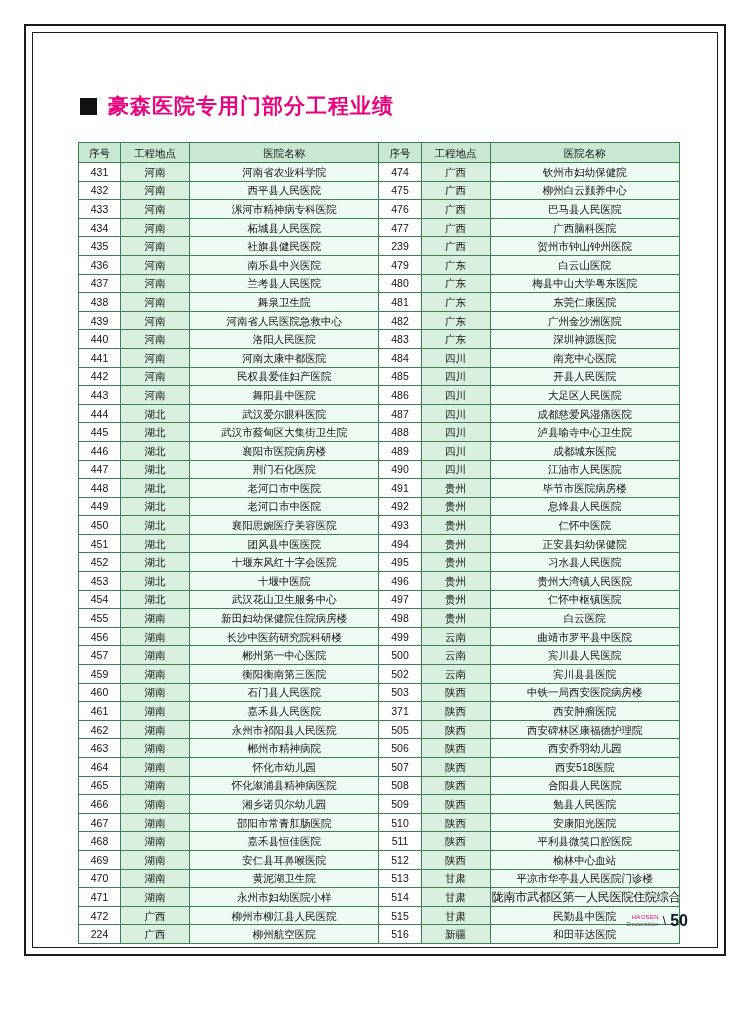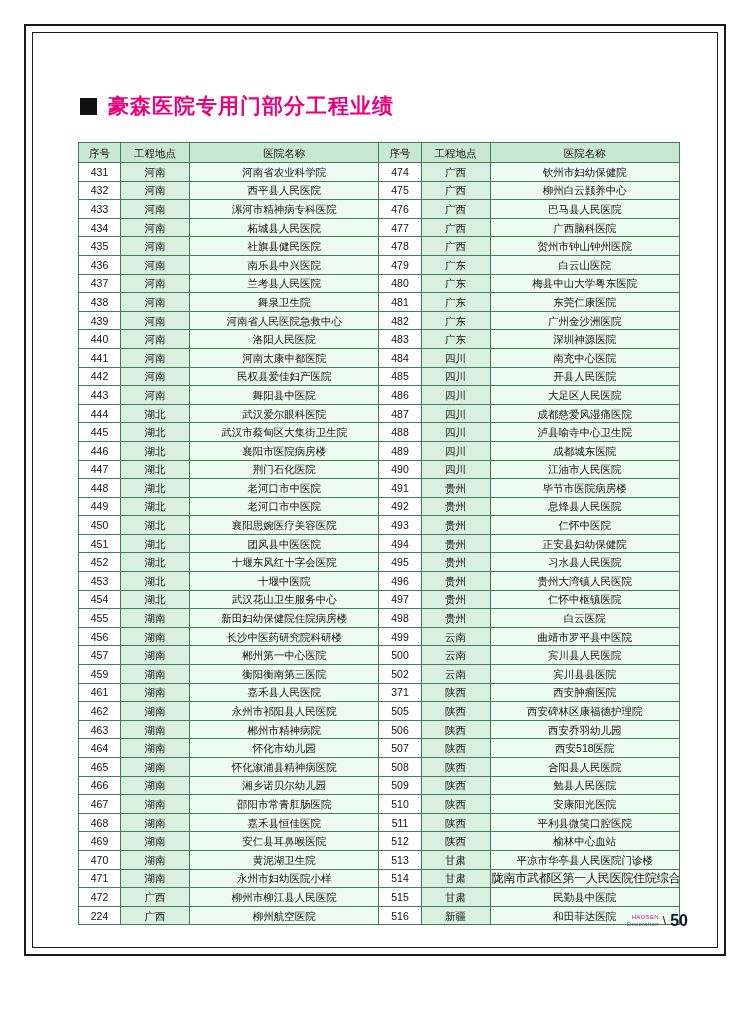--- a/index.html
+++ b/index.html
@@ -210,21 +210,21 @@
               <td class="loc">河南</td>
               <td class="name">柘城县人民医院</td>
               <td class="seq">477</td>
               <td class="loc">广西</td>
               <td class="name">广西脑科医院</td>
             </tr>
             <tr>
               <td class="seq">435</td>
               <td class="loc">河南</td>
               <td class="name">社旗县健民医院</td>
-              <td class="seq">478</td>
+              <td class="seq">239</td>
               <td class="loc">广西</td>
               <td class="name">贺州市钟山钟州医院</td>
             </tr>
             <tr>
               <td class="seq">436</td>
               <td class="loc">河南</td>
               <td class="name">南乐县中兴医院</td>
               <td class="seq">479</td>
               <td class="loc">广东</td>
               <td class="name">白云山医院</td>
@@ -397,20 +397,28 @@
               <td class="loc">云南</td>
               <td class="name">宾川县人民医院</td>
             </tr>
             <tr>
               <td class="seq">459</td>
               <td class="loc">湖南</td>
               <td class="name">衡阳衡南第三医院</td>
               <td class="seq">502</td>
               <td class="loc">云南</td>
               <td class="name">宾川县县医院</td>
+            </tr>
+            <tr>
+              <td class="seq">460</td>
+              <td class="loc">湖南</td>
+              <td class="name">石门县人民医院</td>
+              <td class="seq">503</td>
+              <td class="loc">陕西</td>
+              <td class="name">中铁一局西安医院病房楼</td>
             </tr>
             <tr>
               <td class="seq">461</td>
               <td class="loc">湖南</td>
               <td class="name">嘉禾县人民医院</td>
               <td class="seq">371</td>
               <td class="loc">陕西</td>
               <td class="name">西安肿瘤医院</td>
             </tr>
             <tr>

